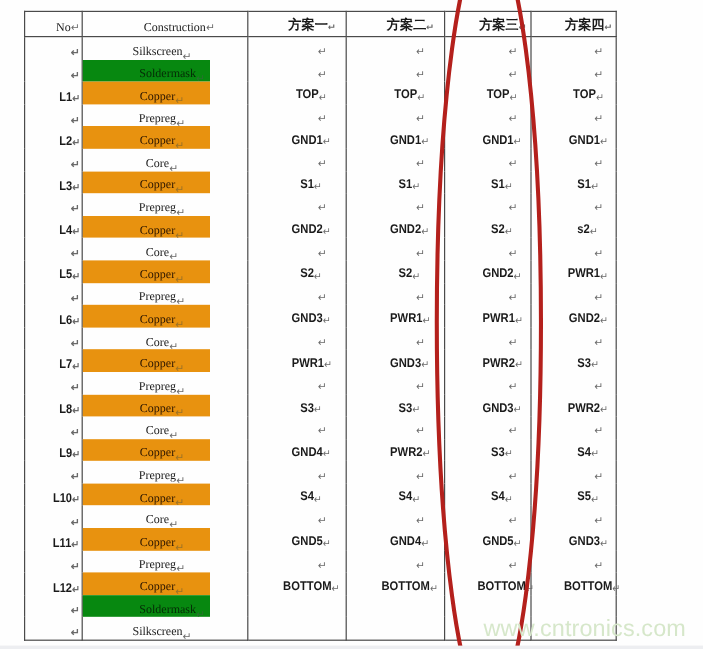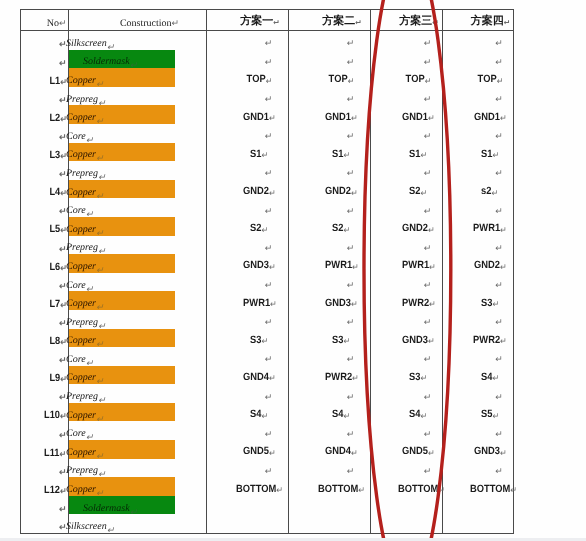--- a/index.html
+++ b/index.html
@@ -54,21 +54,21 @@
   table.stack td.vr{border-right:1px solid #4a4a4a;}
   table.stack tr.last td{border-bottom:1px solid #4a4a4a;}
 
   table.stack td.no .nowrap2{display:inline-block;transform:scaleX(0.88);transform-origin:right center;position:relative;top:3.5px;}
   table.stack td.no .pm{position:relative;top:1px;}
   table.stack td.no{font-family:"Liberation Sans",sans-serif;font-weight:bold;font-size:10.5px;text-align:right;padding-left:0;padding-right:1.5px;}
   table.stack td.con{padding-left:0;}
   table.stack td.empty{padding-left:42px;}
   table.stack tr.head td.hno{text-align:right;padding-left:0;padding-right:1.5px;}
   td.con{padding:0;}
-  .conwrap{position:relative;width:138px;height:18.6px;display:flex;align-items:center;box-sizing:border-box;font-style:italic;}
+  .conwrap{position:relative;width:138px;height:18.6px;display:flex;align-items:center;justify-content:center;box-sizing:border-box;}
 
   .conwrap.shift{padding-left:17px;}
 
   .bar{
     position:absolute;left:0;width:106px;top:0;bottom:0;
   }
   .bar.copper{background:#e8920f;}
   .bar.mask{background:#078810;}
   .lbl{position:relative;z-index:2;top:3.5px;left:-3px;}
   .lbl.copper{color:#2b1500;}
@@ -454,13 +454,14 @@
           <td class="vr empty"></td>
         </tr>
       </tbody>
   </table>
 
   <svg class="annot" viewBox="0 0 586 541">
     <ellipse cx="407.4" cy="268.7" rx="43.4" ry="322.5" fill="none" stroke="#b4201c" stroke-width="3.4"></ellipse>
   </svg>
 
   <div class="bottombar"></div>
+  <div class="wm">www.cntronics.com</div>
 </div>
 
 </body></html>

